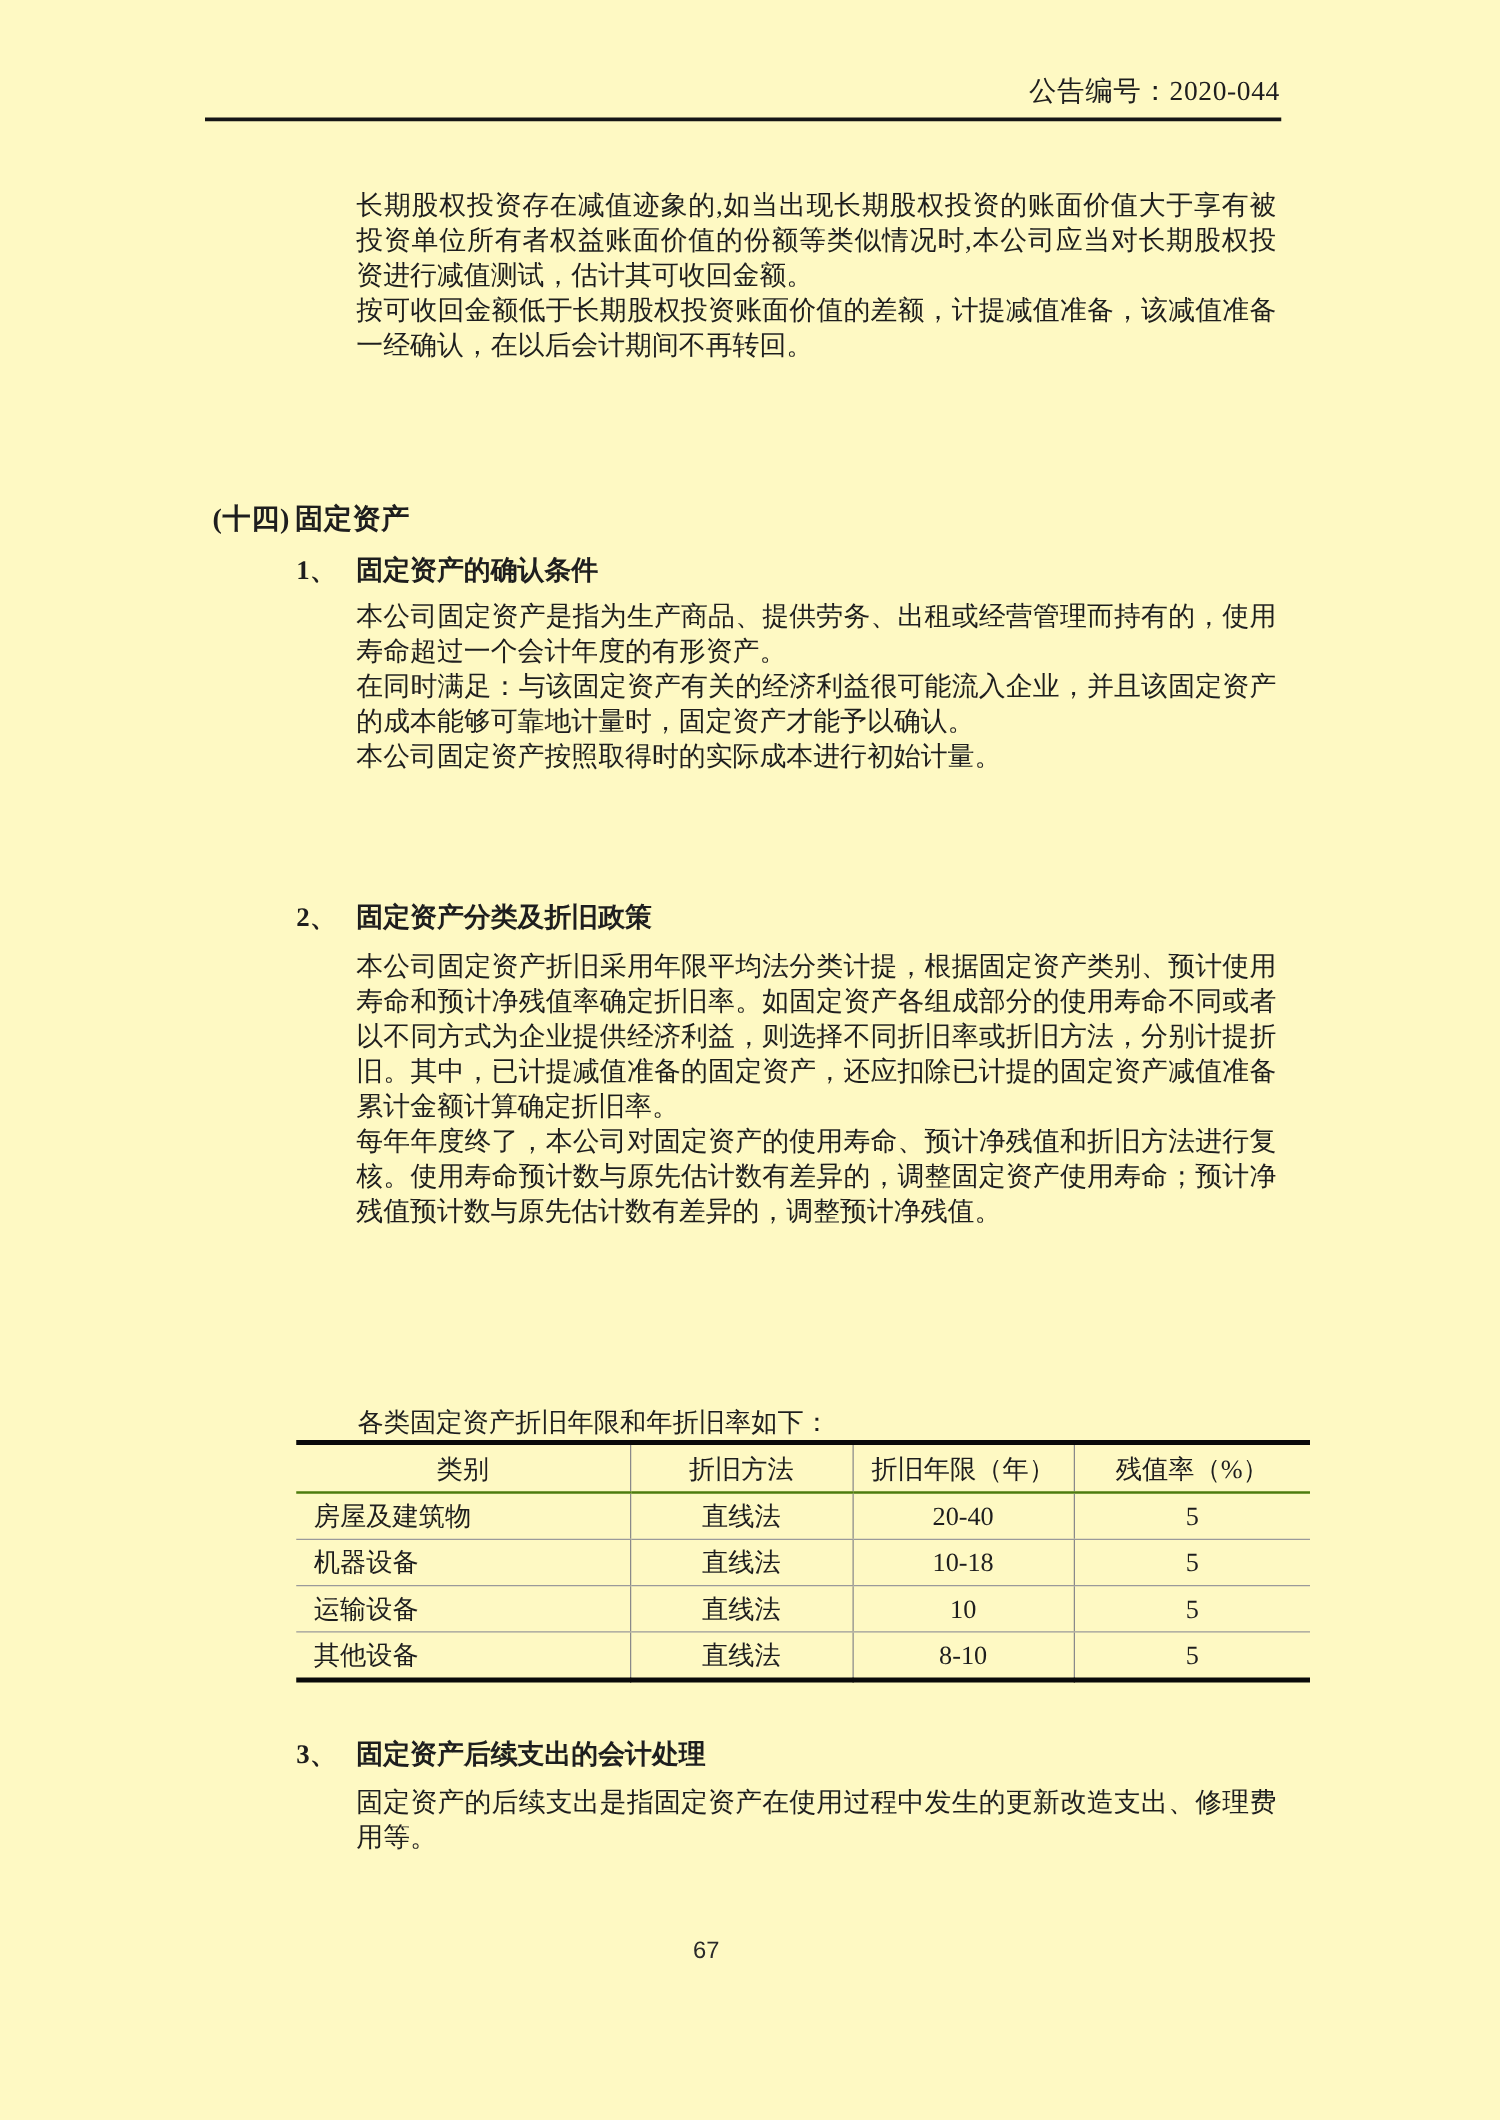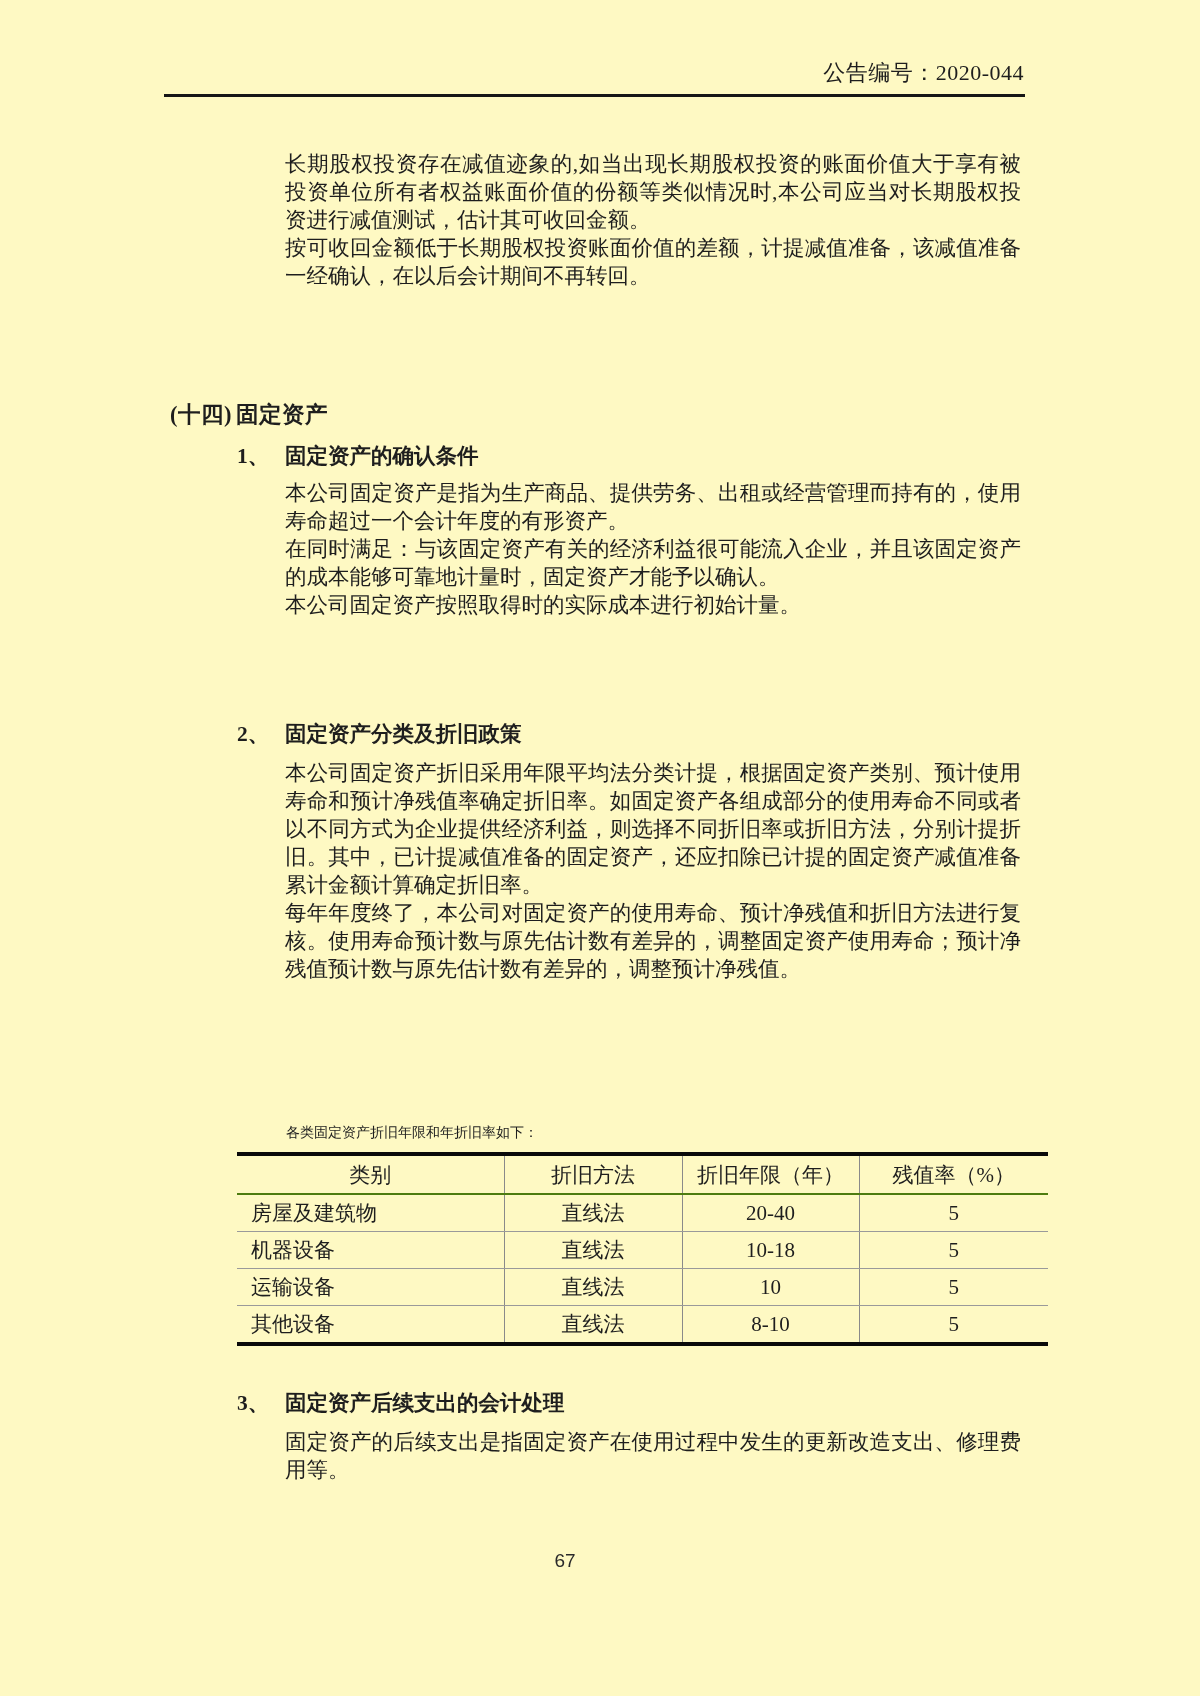--- a/index.html
+++ b/index.html
@@ -29,21 +29,21 @@
     font-size:22.5px; font-weight:700; letter-spacing:0.5px;
   }
   .sec-heading .sec-label { display:inline-block; width:66px; }
   .num-heading {
     position:absolute; left:237px;
     font-size:21.5px; font-weight:700;
   }
   .num-heading .num { display:inline-block; width:48px; }
   .table-intro {
     position:absolute; left:286px; top:1124px;
-    font-size:14px;
+    font-size:21px;
   }
   table.dep {
     position:absolute; left:237px; top:1152px;
     width:811px; border-collapse:collapse; table-layout:fixed;
     font-size:21px;
     border-top:4px solid #0a0a0a;
     border-bottom:4px solid #0a0a0a;
   }
   table.dep th {
     font-weight:400; height:37px; text-align:center;

